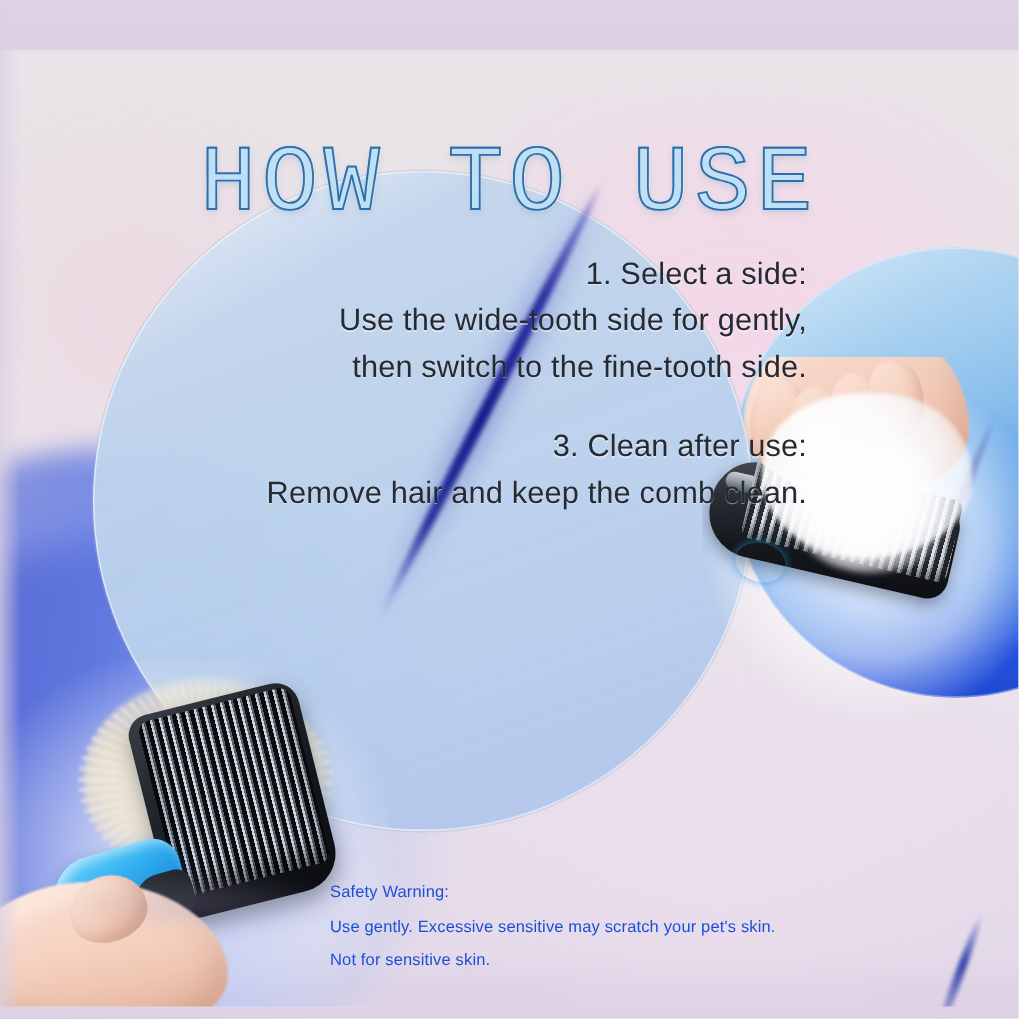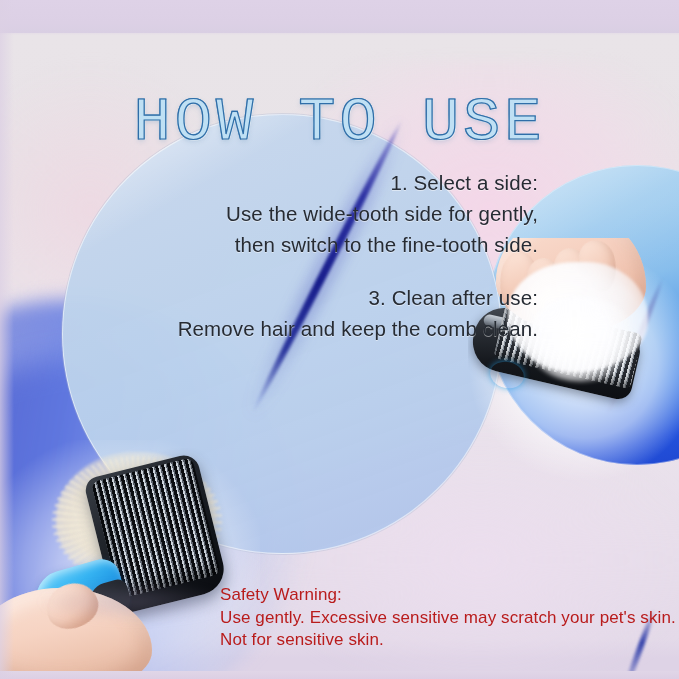--- a/index.html
+++ b/index.html
@@ -207,22 +207,22 @@
     letter-spacing:.1px;
     text-shadow:0 1px 0 rgba(255,255,255,.45);
   }
   .step{ margin-bottom:22px; }
   .step:last-child{ margin-bottom:0; }
   .step-line{ display:block; white-space:nowrap;text-align:right; }
 
   
   .safety{
     position:absolute; left:220px; top:584px; width:450px;
-    color:#b91c1c;
-    font-size:17px;
+    color:#1d4ed8;
+    font-size:11px;
     line-height:22.5px;
     letter-spacing:.1px;
   }
   .safety-line{ display:block; white-space:nowrap; }
 
   
   .photo-tr{
     position:absolute; left:468px; top:238px; width:211px; height:205px;
     overflow:hidden;
   }

